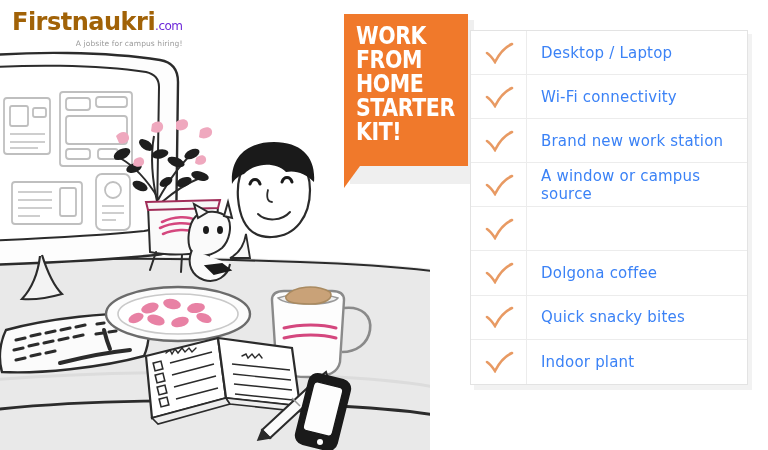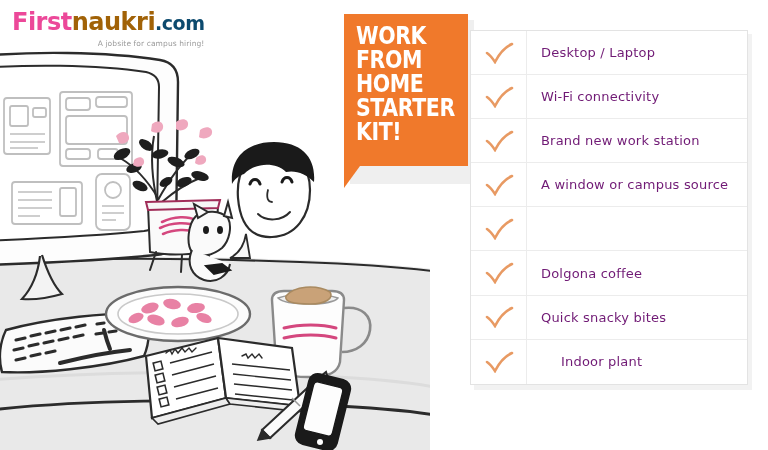--- a/index.html
+++ b/index.html
@@ -8,23 +8,23 @@
     background:#ffffff;
     font-family:"DejaVu Sans", sans-serif;
     overflow:hidden;
     position:relative;
   }
   .stage{position:absolute;left:0;top:0;width:768px;height:450px;background:#fff;}
 
   
   .logo{position:absolute;left:12px;top:10px;line-height:1;user-select:none;}
   .logo-word{font-family:"DejaVu Sans", sans-serif;font-size:24px;font-weight:bold;letter-spacing:-0.5px;}
-  .logo-first{color:#ec4899;}
+  .logo-first{color:#a16207;}
   .logo-naukri{color:#a16207;}
-  .logo-com{color:#0c4a6e;font-size:19px;font-weight:bold;}
+  .logo-com{color:#6d28d9;font-size:12px;font-weight:normal;}
   .logo-tag{font-size:7.5px;color:#9a9a9a;text-align:right;margin-top:6px;letter-spacing:.1px;}
 
   
   .illus{position:absolute;left:0;top:50px;width:430px;height:400px;}
   .illus svg{display:block;}
 
   
   .banner-wrap{position:absolute;left:344px;top:14px;width:119px;height:164px;}
   .banner-shadow{position:absolute;left:6px;top:6px;width:124px;height:164px;background:#EFEFEF;}
   .banner{position:absolute;left:0;top:0;width:124px;height:152px;background:#F0792B;}
@@ -37,26 +37,26 @@
     letter-spacing:-0.5px;
     transform:scaleX(.82);transform-origin:left top;}
   .banner-text span{display:block;white-space:nowrap;}
 
   
   .list-shadow{position:absolute;left:474px;top:34px;width:278px;height:356px;background:#F2F2F2;}
   .list{position:absolute;left:470px;top:30px;width:278px;height:355px;
     background:#ffffff;border:1px solid #E3E3E3;box-sizing:border-box;}
   .row{display:flex;align-items:center;height:44.1px;
     border-bottom:1px solid #ECECEC;box-sizing:border-box;}
-  .row:last-child{border-bottom:none;gap:20px;}
+  .row:last-child{border-bottom:none;}
   .check-cell{width:56px;flex:0 0 56px;display:flex;align-items:center;justify-content:center;
     border-right:1px solid #ECECEC;height:100%;box-sizing:border-box;}
   .check-cell svg{display:block;}
   .label-cell{flex:1;padding-left:14px;
-    font-family:"DejaVu Sans", sans-serif;font-size:13px;color:#701a75;
+    font-family:"DejaVu Sans", sans-serif;font-size:15px;color:#3b82f6;
     letter-spacing:.2px;}
 
   
   .nosel{user-select:none;}
 </style>
 </head>
 <body>
 
 <div class="stage">
 

